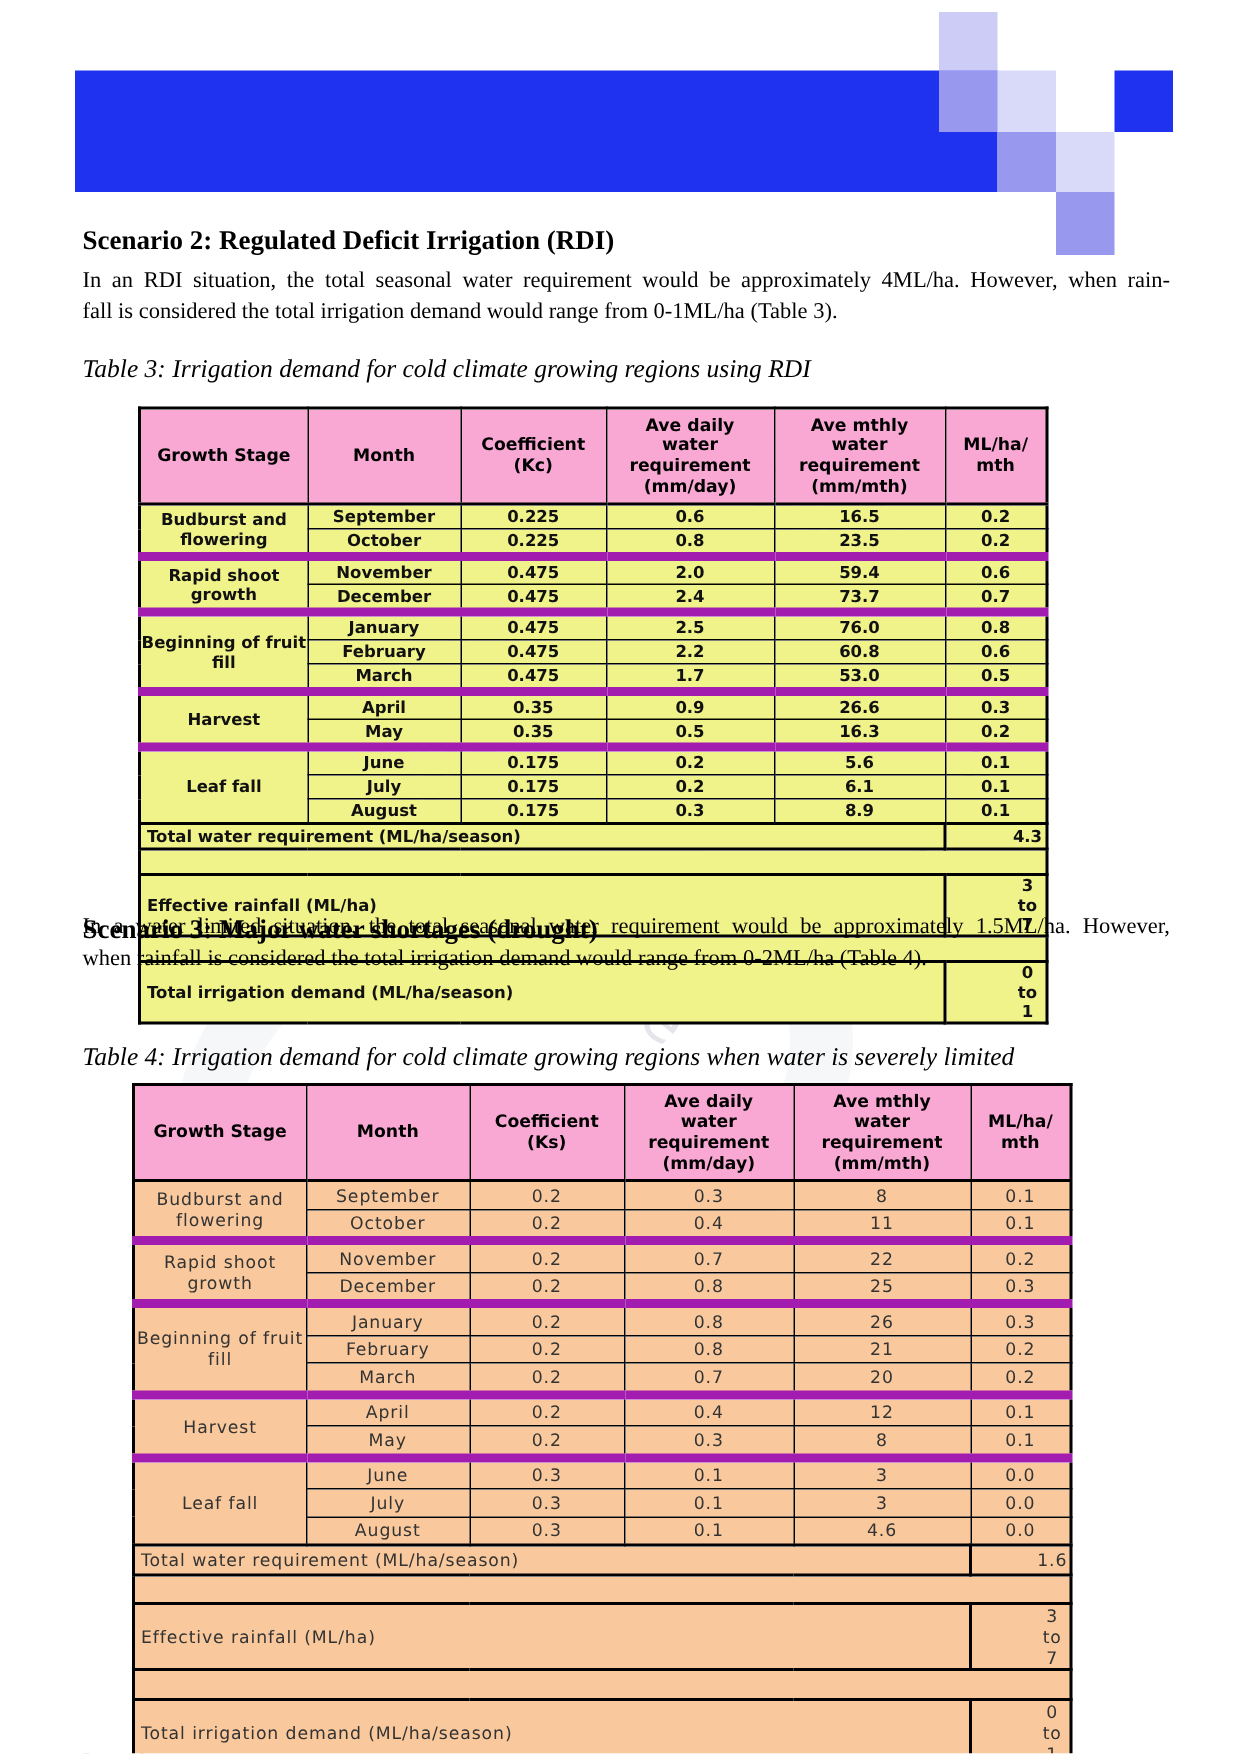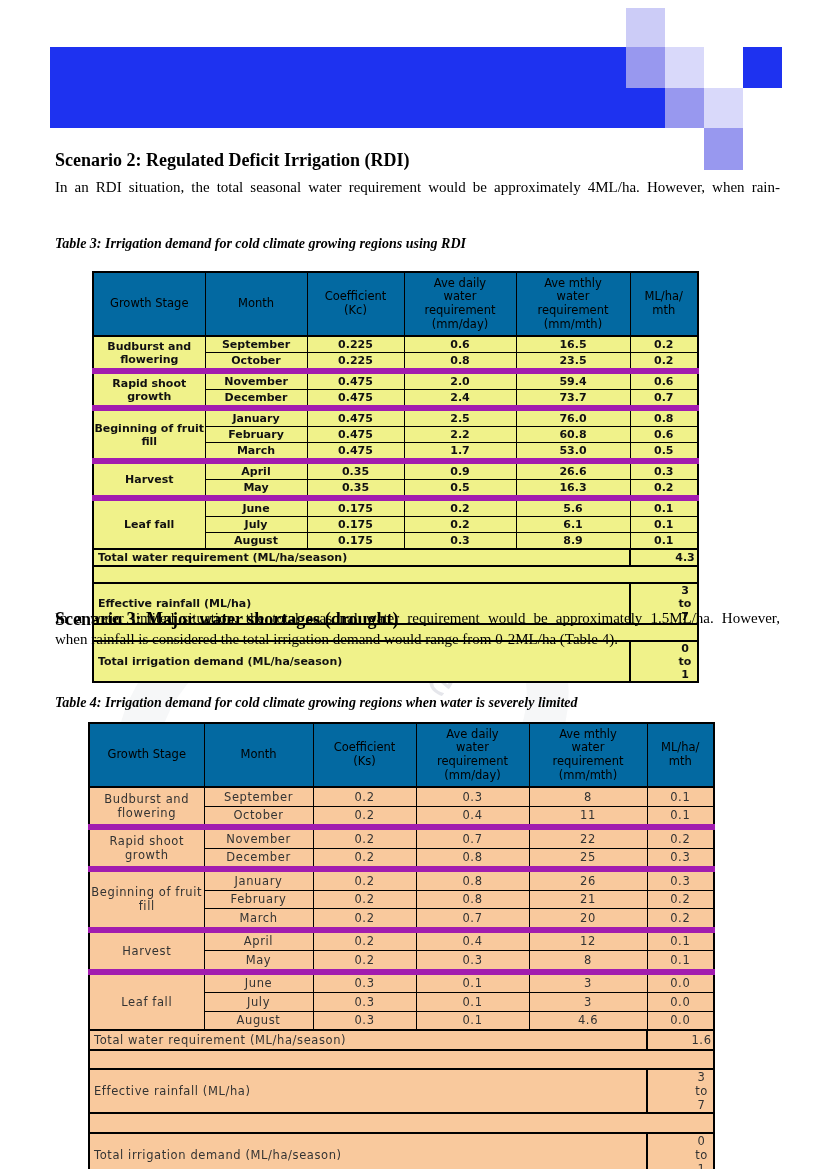--- a/index.html
+++ b/index.html
@@ -20,30 +20,30 @@
   
   .wm{position:absolute;pointer-events:none;user-select:none;}
   .wm-ring{border-radius:50%;border:42px solid rgba(190,196,208,0.14);}
   .wm-glyph{font-family:"DejaVu Sans", sans-serif;color:rgba(175,180,195,0.16);font-weight:bold;}
   .wm-letter{font-family:"DejaVu Sans", sans-serif;color:rgba(160,166,182,0.28);font-size:42px;}
 
   
   .heading{position:absolute;left:55px;width:725px;font-size:18px;font-weight:bold;}
   .para{position:absolute;left:55px;width:725px;font-size:15px;line-height:21px;}
   .para .l1{text-align:justify;text-align-last:justify;}
-  .caption{position:absolute;left:55px;width:725px;font-size:14px;font-style:italic;font-weight:bold;}
+  .caption{position:absolute;left:55px;width:725px;font-size:17px;font-style:italic;}
   .footer{position:absolute;left:55px;top:1166px;font-size:13.5px;}
 
   
   table.dt{position:absolute;border-collapse:collapse;table-layout:fixed;
            font-family:"DejaVu Sans", sans-serif;}
   table.dt th,table.dt td{border:1px solid #000;text-align:center;vertical-align:middle;
            padding:0;overflow:hidden;}
   table.dt{border:2px solid #000;}
-  table.dt thead th{background:#0369a1;font-size:11.5px;font-weight:normal;line-height:1.18;
+  table.dt thead th{background:#f9a8d4;font-size:11.5px;font-weight:bold;line-height:1.18;
            white-space:pre-line;border-bottom:2px solid #000;height:62px;color:#000;}
   table.dt tr.group-start td{border-top:6px solid #a21caf;}
   table.dt tr.spacer td{border:none;height:3px;background:#fff;}
   table.dt tr.total td{background:#fff;border:2px solid #000;font-weight:bold;
            font-size:12px;color:#000;letter-spacing:0;padding-left:42px;}
   table.dt tr.total td.lbl{text-align:left;padding-left:4px;}
 
   #table3{left:92px;top:271px;width:605px;}
   #table3 tbody td{background:#f0f28a;font-size:11px;font-weight:bold;height:15px;color:#111;}
   #table4{left:88px;top:722px;width:625px;}
@@ -69,20 +69,21 @@
   <div class="wm wm-glyph" style="left:500px;top:270px;font-size:95px;transform:rotate(-22deg);">源</div>
   <div class="wm wm-letter" style="left:430px;top:655px;transform:rotate(40deg);">e</div>
   <div class="wm wm-letter" style="left:483px;top:612px;transform:rotate(40deg);">d</div>
   <div class="wm wm-letter" style="left:536px;top:569px;transform:rotate(40deg);">e</div>
   <div class="wm wm-letter" style="left:589px;top:526px;transform:rotate(40deg);">m</div>
   <div class="wm wm-letter" style="left:642px;top:483px;transform:rotate(40deg);">u</div>
 
   <div class="heading" style="top:150px">Scenario 2: Regulated Deficit Irrigation (RDI)</div>
   <div class="para" style="top:177px">
     <div class="l1">In an RDI situation, the total seasonal water requirement would be approximately 4ML/ha. However, when rain-</div>
+    <div class="l2">fall is considered the total irrigation demand would range from 0-1ML/ha (Table 3).</div>
   </div>
   <div class="caption" style="top:236px">Table 3: Irrigation demand for cold climate growing regions using RDI</div>
 
   <table class="dt" id="table3">
     <colgroup>
       <col style="width:112px">
         <col style="width:102px">
         <col style="width:97px">
       <col style="width:112px">
         <col style="width:114px">

